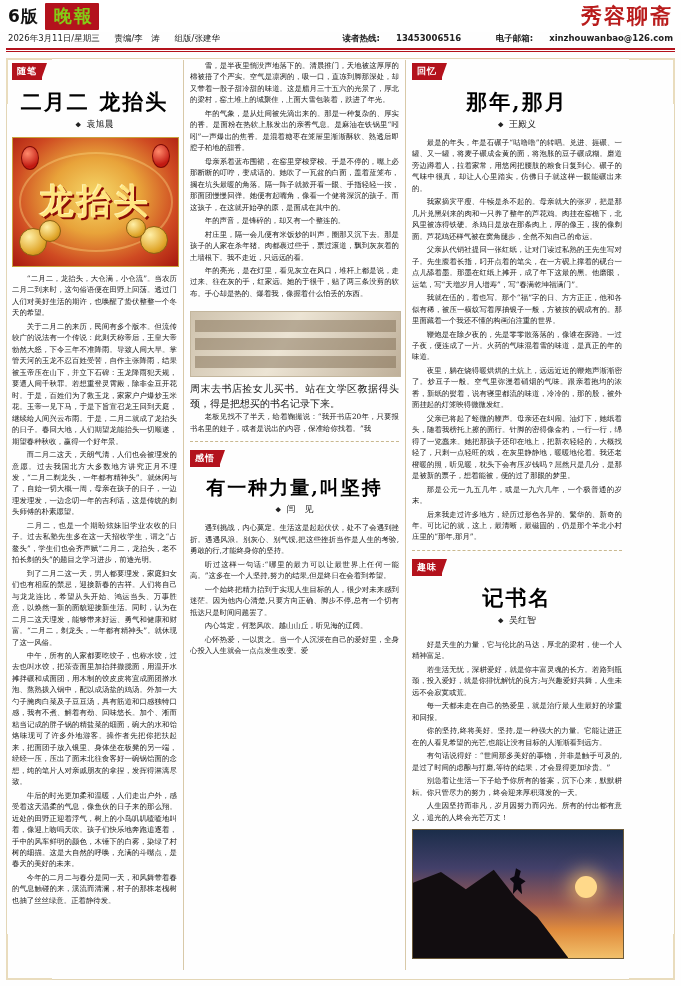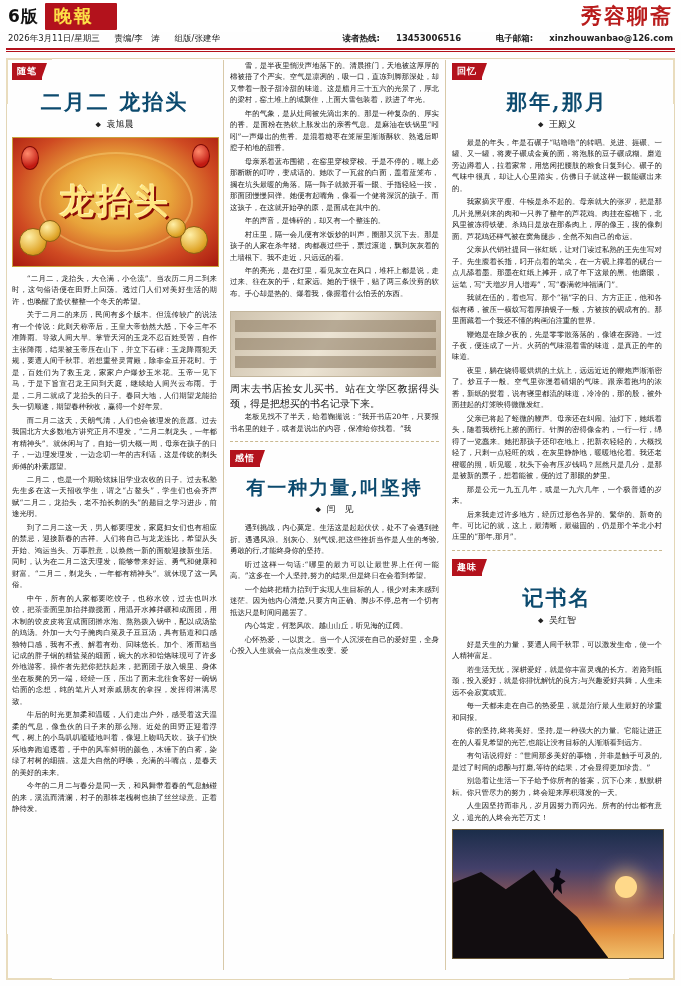--- a/index.html
+++ b/index.html
@@ -25,23 +25,23 @@
     padding:0 8px;
     background:#ffffff;
   }
   .page-num{
     font-size:17px;font-weight:bold;color:#111;
     letter-spacing:1px;margin-right:6px;
     font-family:"DejaVu Sans", sans-serif;
     text-align:center;
   }
   .logo-box{
-    background:#b3121c;color:#fde047;
+    background:#b3121c;color:#84cc16;
     font-size:18px;font-weight:bold;
-    padding:1px 23px 2px 9px;
+    padding:1px 5px 2px 9px;
     font-family:"DejaVu Serif", serif;
     letter-spacing:2px;
     border-radius:1px;
   }
   .paper-name{
     margin-left:auto;
     font-size:21px;font-weight:bold;color:#b91c1c;
     letter-spacing:2px;
     font-family:"DejaVu Serif", serif;
   }
@@ -64,21 +64,21 @@
     position:relative;
     display:flex;
     padding:4px 6px 6px 6px;
     box-sizing:border-box;
     height:920px;
   }
   .col{
     box-sizing:border-box;
     padding:0 6px;
   }
-  .col.c1{width:218px;border-right:1px solid #d8c9a8;}
+  .col.c1{width:178px;border-right:1px solid #d8c9a8;}
   .col.c2{width:222px;border-right:1px solid #d8c9a8;}
   .col.c3{width:222px;}
   
   .tag{
     display:inline-block;
     background:#b3121c;color:#fff;
     font-size:9px;font-weight:bold;
     padding:2px 5px;
     font-family:"DejaVu Sans", sans-serif;
     letter-spacing:1px;
@@ -90,21 +90,21 @@
     border-left:5px solid #b3121c;
     border-top:0 solid transparent;
     border-bottom:14px solid transparent;
   }
   .art-title{
     text-align:center;
     font-size:21px;font-weight:bold;
     font-family:"DejaVu Serif", serif;
     margin:8px 0 2px 0;
     letter-spacing:2px;
-    color:#0c4a6e;
+    color:#000000;
   }
   .art-title.small{font-size:19px;}
   .byline{
     text-align:center;
     font-size:9px;
     margin:2px 0 6px 0;
     font-family:Liberation Mono, monospace;
     color:#222;
   }
   .body-text{
@@ -340,21 +340,21 @@
 
       <div>
         <span class="tag">趣味</span>
         <div class="art-title">记书名</div>
         <div class="byline">◆ 吴红智</div>
       </div>
 
       <div class="spacer6"></div>
 
       <div class="body-text">
-        <p>好是天生的力量，要遭人间千秋罪，可以激发生命，使一个人精神富足。</p>
+        <p>好是天生的力量，它与伦比的马达，厚北的梁村，使一个人精神富足。</p>
         <p>若生活无忧，深耕爱好，就是你丰富灵魂的长方。若路到瓶颈，投入爱好，就是你排忧解忧的良方;与兴趣爱好共舞，人生未远不会寂寞或荒。</p>
         <p>每一天都未走在自己的热爱里，就是治疗最人生最好的珍重和回报。</p>
         <p>你的坚持,终将美好。坚持,是一种强大的力量。它能让进正在的人看见希望的光芒,也能让没有目标的人渐渐看到远方。</p>
       </div>
 
       <div class="body-text">
         <p>有句话说得好：“世间那多美好的事物，并非是触手可及的,是过了时间的虑酿与打磨,等待的结果，才会显得更加珍贵。”</p>
         <p>别急着让生活一下子给予你所有的答案，沉下心来，默默耕耘。你只管尽力的努力，终会迎来厚积薄发的一天。</p>
         <p>人生因坚持而非凡，岁月因努力而闪光。所有的付出都有意义，追光的人终会光芒万丈！</p>
       </div>

